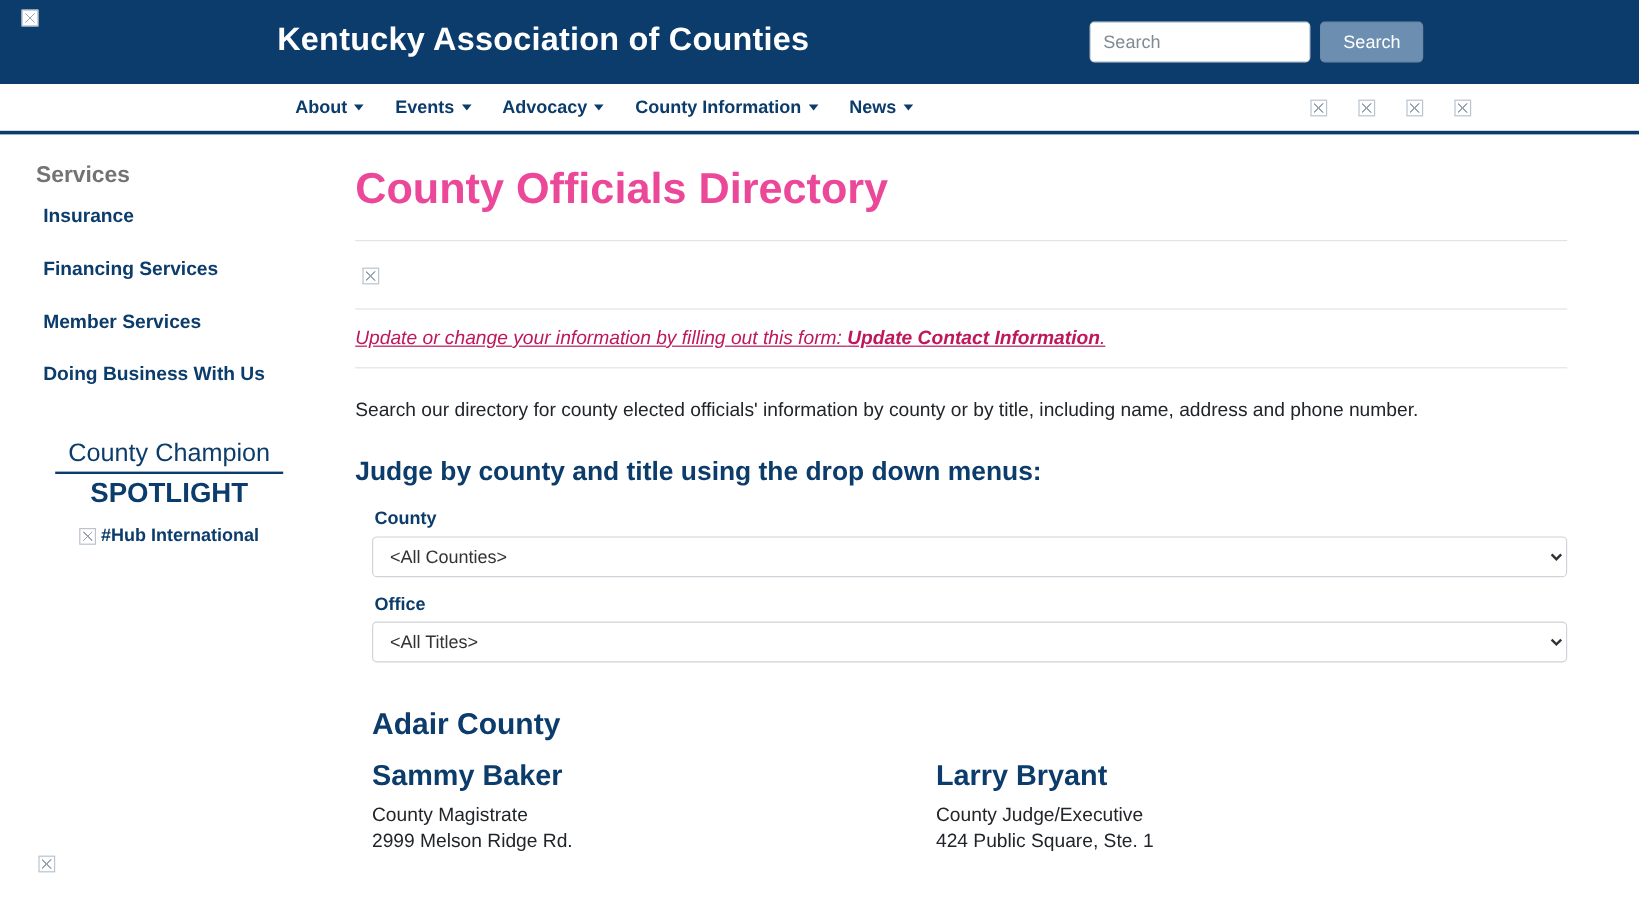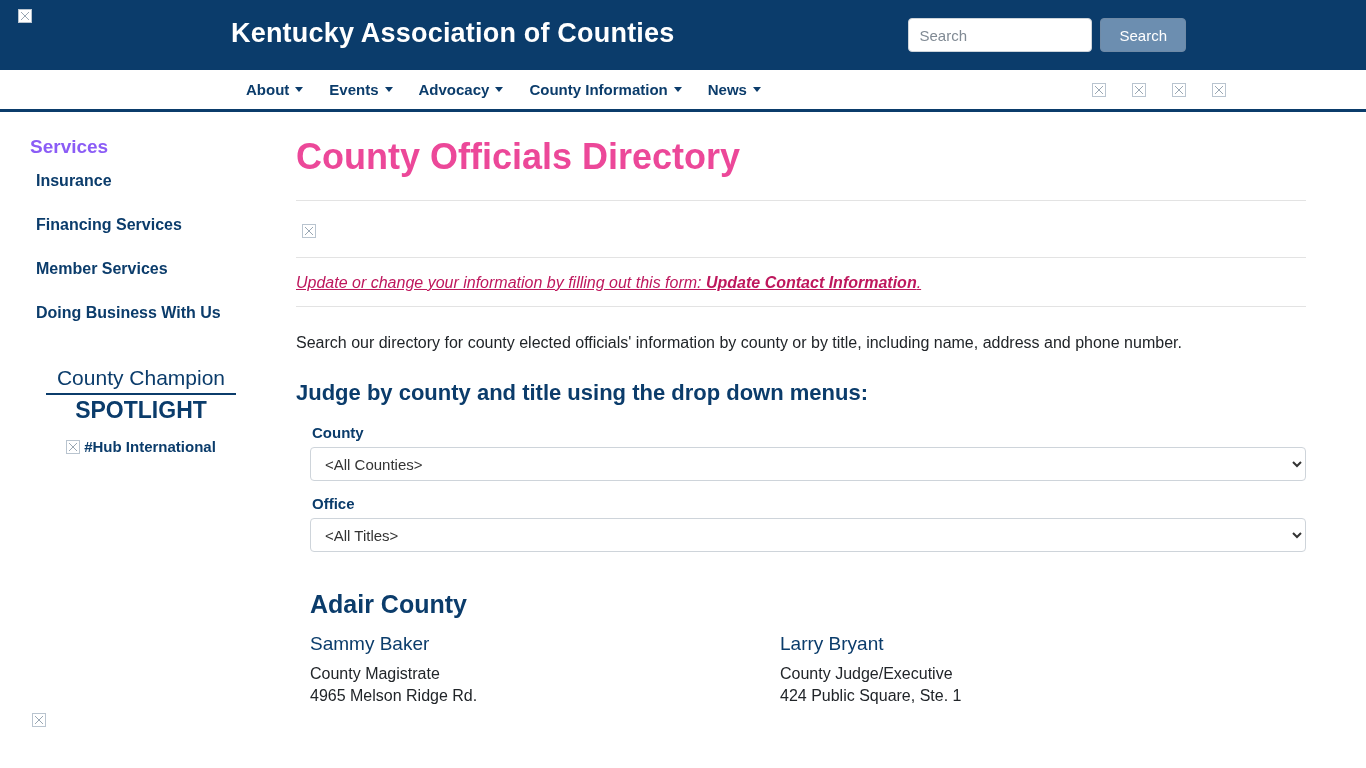--- a/index.html
+++ b/index.html
@@ -127,21 +127,21 @@
     display: flex;
     height: calc(768px - 70px - 45px);
   }
   .sidebar {
     width: 365px;
     padding: 14px 0 0 0;
     position: relative;
   }
   .sidebar h2 {
     font-size: 19px;
-    color: #8b5cf6;
+    color: #737373;
     margin: 10px 0 14px 30px;
     font-weight: bold;
   }
   .side-link {
     display: block;
     font-size: 16px;
     font-weight: bold;
     color: #0b3c6b;
     margin: 0 0 26px 36px;
     text-decoration: none;
@@ -245,22 +245,22 @@
     color: #0b3c6b;
     margin: 24px 0 14px 14px;
   }
   .officials {
     display: flex;
     margin-left: 14px;
     gap: 0;
   }
   .official { width: 470px; }
   .official .name {
-    font-size: 19px;
-    font-weight: normal;
+    font-size: 24px;
+    font-weight: bold;
     color: #0b3c6b;
     margin: 0 0 8px 0;
   }
   .official .line {
     font-size: 16px;
     color: #212529;
     line-height: 1.35;
   }
 </style>
 </head>
@@ -356,21 +356,21 @@
     <select class="select-box">
       <option>&lt;All Titles&gt;</option>
     </select>
 
     <div class="county-head">Adair County</div>
 
     <div class="officials">
       <div class="official">
         <div class="name">Sammy Baker</div>
         <div class="line">County Magistrate</div>
-        <div class="line">4965 Melson Ridge Rd.</div>
+        <div class="line">2999 Melson Ridge Rd.</div>
       </div>
       <div class="official">
         <div class="name">Larry Bryant</div>
         <div class="line">County Judge/Executive</div>
         <div class="line">424 Public Square, Ste. 1</div>
       </div>
     </div>
   </div>
 </div>
 

